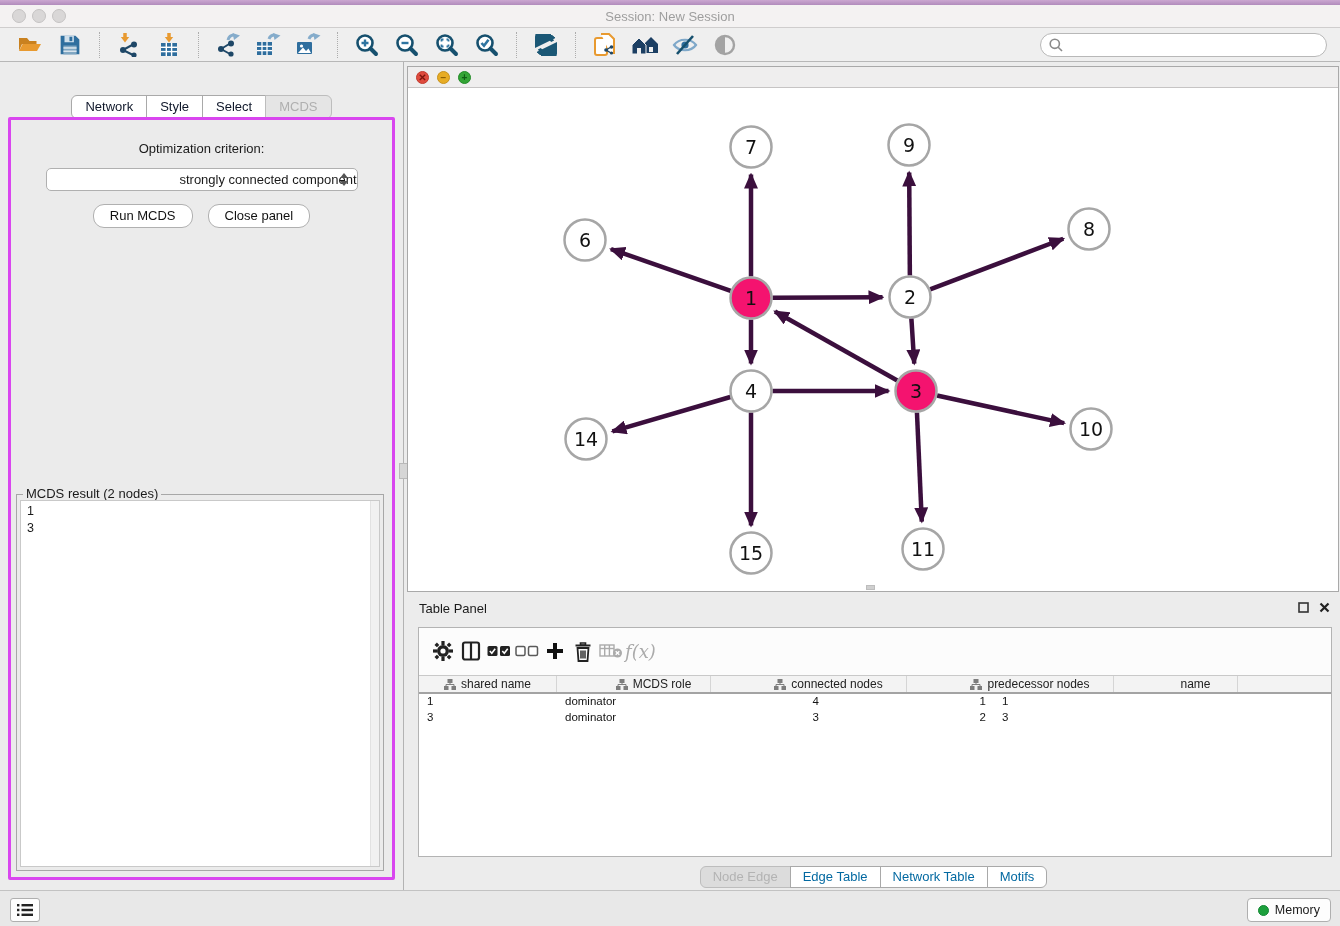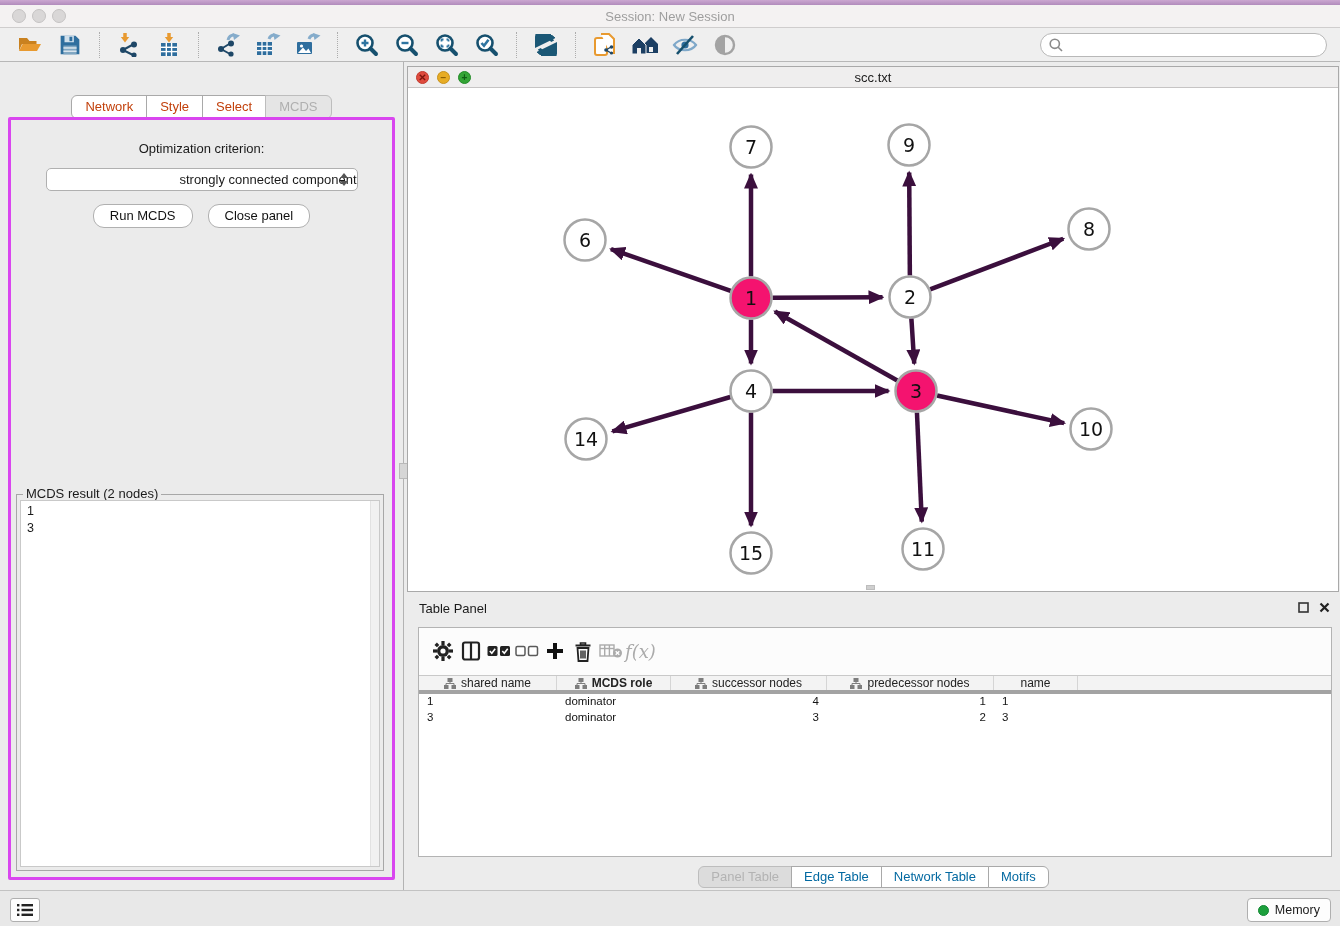--- a/index.html
+++ b/index.html
@@ -31,21 +31,21 @@
   .searchbox input { border:none; outline:none; flex:1; font-size:13px;
                      background:transparent; margin-left:5px;
                      font-family:"Liberation Sans",sans-serif; }
 
   
   .cp-header { position:absolute; left:0; top:62px; width:403px; height:28px; }
   .cp-title { position:absolute; left:10px; top:9px; font-size:13px; color:#1a1a1a; }
   .panel-btns { position:absolute; right:12px; top:9px; display:flex; gap:10px; align-items:center; }
   .cp-tabs { position:absolute; left:0; top:95px; width:403px; display:flex; justify-content:center; }
   .cp-tab { background:#fff; border:1px solid #A9A9A9; padding:3px 13px 4px;
-            font-size:13px; margin-left:-1px; color:#c2410c; cursor:default; }
+            font-size:13px; margin-left:-1px; color:#0f172a; cursor:default; }
   .cp-tab.first { border-radius:6px 0 0 6px; margin-left:0; }
   .cp-tab.active { background:#E5E5E5; color:#AFAFAF; border-color:#BDBDBD;
                    border-radius:0 6px 6px 0; }
   .cp-content { position:absolute; left:8px; top:117px; width:387px; height:763px;
                 background:#EBEBEB; border:3px solid #d946ef; border-radius:2px; }
   .opt-label { margin-top:21px; text-align:center; font-size:13px; }
   .selectbox { position:relative; margin:12px auto 0; width:312px; height:23px;
                background:#fff; border:1px solid #B0B0B0; border-radius:5px;
                font-size:13px; line-height:21px; padding-left:10px; cursor:default;text-align:right; }
   .chevrons { position:absolute; right:8px; top:4px; width:9px; height:14px; }
@@ -90,21 +90,21 @@
   
   .tp-header { position:absolute; left:407px; top:596px; width:933px; height:28px; }
   .tp-title { position:absolute; left:12px; top:5px; font-size:13px; }
   .tp-box { position:absolute; left:418px; top:627px; width:914px; height:230px;
             background:#FCFCFC; border:1px solid #B3B3B3; }
   .tp-toolbar { display:flex; align-items:center; height:46px; padding-left:10px; }
   .tp-ico { display:flex; align-items:center; justify-content:center; width:28px; height:26px; }
   .fx { font-family:"DejaVu Serif", serif; font-style:italic; font-size:18px; color:#ABABAB; }
   .tbl { position:absolute; left:0; top:47px; right:0; bottom:0; background:#fff; }
   .tbl-head { display:flex; height:19px; background:#F3F3F3;
-              border-top:1px solid #C9C9C9; border-bottom:4px solid #a3a3a3; }
+              border-top:1px solid #C9C9C9; border-bottom:2px solid #a3a3a3;gap:40px; }
   .th { display:flex; align-items:center; justify-content:center; gap:5px;
         font-size:12px; color:#222; border-right:1px solid #D5D5D5; height:100%; }
   .tbl-row { display:flex; height:16px; font-size:11.5px; color:#141414; }
   .td { padding:1px 8px 0; overflow:hidden; white-space:nowrap; }
   .td.r { text-align:right; }
   .tp-tabs { position:absolute; left:407px; top:866px; width:933px; display:flex; justify-content:center; }
   .tp-tab { background:#fff; border:1px solid #A9A9A9; padding:2px 12px 3px;
             font-size:13px; margin-left:-1px; color:#0369a1; cursor:default; }
   .tp-tab.first { border-radius:6px 0 0 6px; margin-left:0; }
   .tp-tab.last { border-radius:0 6px 6px 0; }
@@ -328,21 +328,20 @@
   </div>
 
   <div class="splitter"></div>
   <div class="split-grip"></div>
 
   <div class="netwin">
     <div class="net-titlebar">
       <span class="tl2 tl-red">✕</span>
       <span class="tl2 tl-yel">−</span>
       <span class="tl2 tl-grn">+</span>
-      <span class="net-title">scc.txt</span>
     </div>
     <div class="net-canvas">
       <svg id="graph-svg" width="930" height="503">
           <defs>
             <marker id="arrow" markerUnits="userSpaceOnUse" markerWidth="16" markerHeight="14" refX="14" refY="7" orient="auto">
               <path d="M0 0 L16 7 L0 14 Z" fill="#3B0F3D"></path>
             </marker>
           </defs>
           <line x1="343" y1="188.5" x2="343" y2="86.5" stroke="#3B0F3D" stroke-width="4.5" marker-end="url(#arrow)"></line>
           <line x1="322.70323584441155" y1="202.90835951190283" x2="202.96097740831084" y2="161.07070294989174" stroke="#3B0F3D" stroke-width="4.5" marker-end="url(#arrow)"></line>
@@ -473,21 +472,21 @@
                 <line x1="6" y1="3.5" x2="6" y2="5.5" fill="none"></line>
                 <line x1="2" y1="5.5" x2="10" y2="5.5" fill="none"></line>
                 <line x1="2" y1="5.5" x2="2" y2="7" fill="none"></line>
                 <line x1="10" y1="5.5" x2="10" y2="7" fill="none"></line>
                 <rect x="0" y="7.5" width="4" height="3"></rect>
                 <rect x="8" y="7.5" width="4" height="3"></rect>
               </g>
             </svg>
             <span>shared name</span>
           </div>
-          <div class="th" style="width: 114px; font-weight: bold;">
+          <div class="th" style="width: 114px;">
             <svg width="12" height="11" viewBox="0 0 12 11">
               <g fill="#7D7D7D" stroke="#7D7D7D" stroke-width="1">
                 <rect x="4" y="0.5" width="4" height="3"></rect>
                 <line x1="6" y1="3.5" x2="6" y2="5.5" fill="none"></line>
                 <line x1="2" y1="5.5" x2="10" y2="5.5" fill="none"></line>
                 <line x1="2" y1="5.5" x2="2" y2="7" fill="none"></line>
                 <line x1="10" y1="5.5" x2="10" y2="7" fill="none"></line>
                 <rect x="0" y="7.5" width="4" height="3"></rect>
                 <rect x="8" y="7.5" width="4" height="3"></rect>
               </g>
@@ -499,21 +498,21 @@
               <g fill="#7D7D7D" stroke="#7D7D7D" stroke-width="1">
                 <rect x="4" y="0.5" width="4" height="3"></rect>
                 <line x1="6" y1="3.5" x2="6" y2="5.5" fill="none"></line>
                 <line x1="2" y1="5.5" x2="10" y2="5.5" fill="none"></line>
                 <line x1="2" y1="5.5" x2="2" y2="7" fill="none"></line>
                 <line x1="10" y1="5.5" x2="10" y2="7" fill="none"></line>
                 <rect x="0" y="7.5" width="4" height="3"></rect>
                 <rect x="8" y="7.5" width="4" height="3"></rect>
               </g>
             </svg>
-            <span>successor nodes</span>
+            <span>connected nodes</span>
           </div>
           <div class="th" style="width: 167px;">
             <svg width="12" height="11" viewBox="0 0 12 11">
               <g fill="#7D7D7D" stroke="#7D7D7D" stroke-width="1">
                 <rect x="4" y="0.5" width="4" height="3"></rect>
                 <line x1="6" y1="3.5" x2="6" y2="5.5" fill="none"></line>
                 <line x1="2" y1="5.5" x2="10" y2="5.5" fill="none"></line>
                 <line x1="2" y1="5.5" x2="2" y2="7" fill="none"></line>
                 <line x1="10" y1="5.5" x2="10" y2="7" fill="none"></line>
                 <rect x="0" y="7.5" width="4" height="3"></rect>
@@ -538,21 +537,21 @@
             <div class="td" style="width: 138px;">3</div>
             <div class="td" style="width: 114px;">dominator</div>
             <div class="td r" style="width: 156px;">3</div>
             <div class="td r" style="width: 167px;">2</div>
             <div class="td" style="width: 84px;">3</div>
           </div>
         </div>
     </div>
   </div>
   <div class="tp-tabs" id="tp-tabs">
-      <div class="tp-tab first active">Panel Table</div>
+      <div class="tp-tab first active">Node Edge</div>
       <div class="tp-tab">Edge Table</div>
       <div class="tp-tab">Network Table</div>
       <div class="tp-tab last">Motifs</div>
     </div>
 
   <div class="statusbar">
     <div class="list-btn">
       <svg width="16" height="14" viewBox="0 0 16 14">
           <g fill="#222">
             <rect x="0" y="1" width="2.4" height="2.4"></rect>

